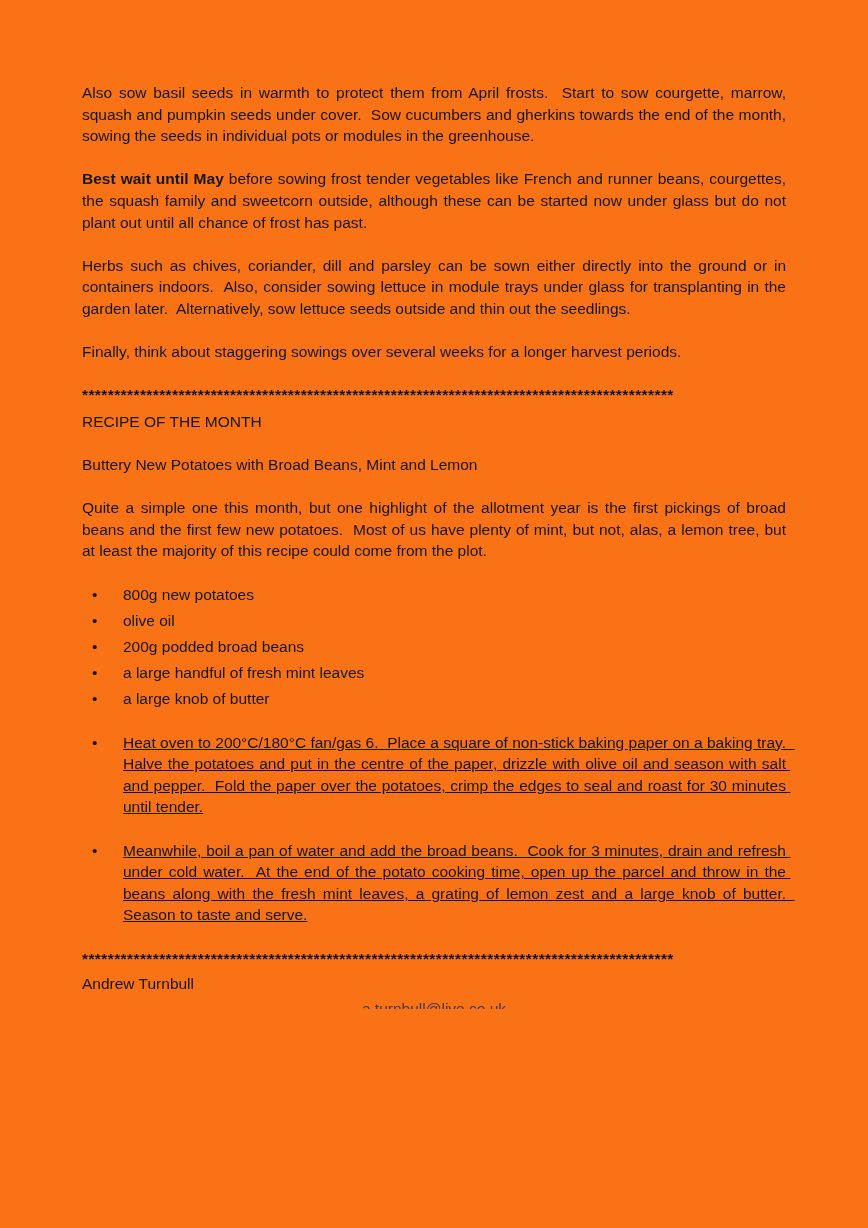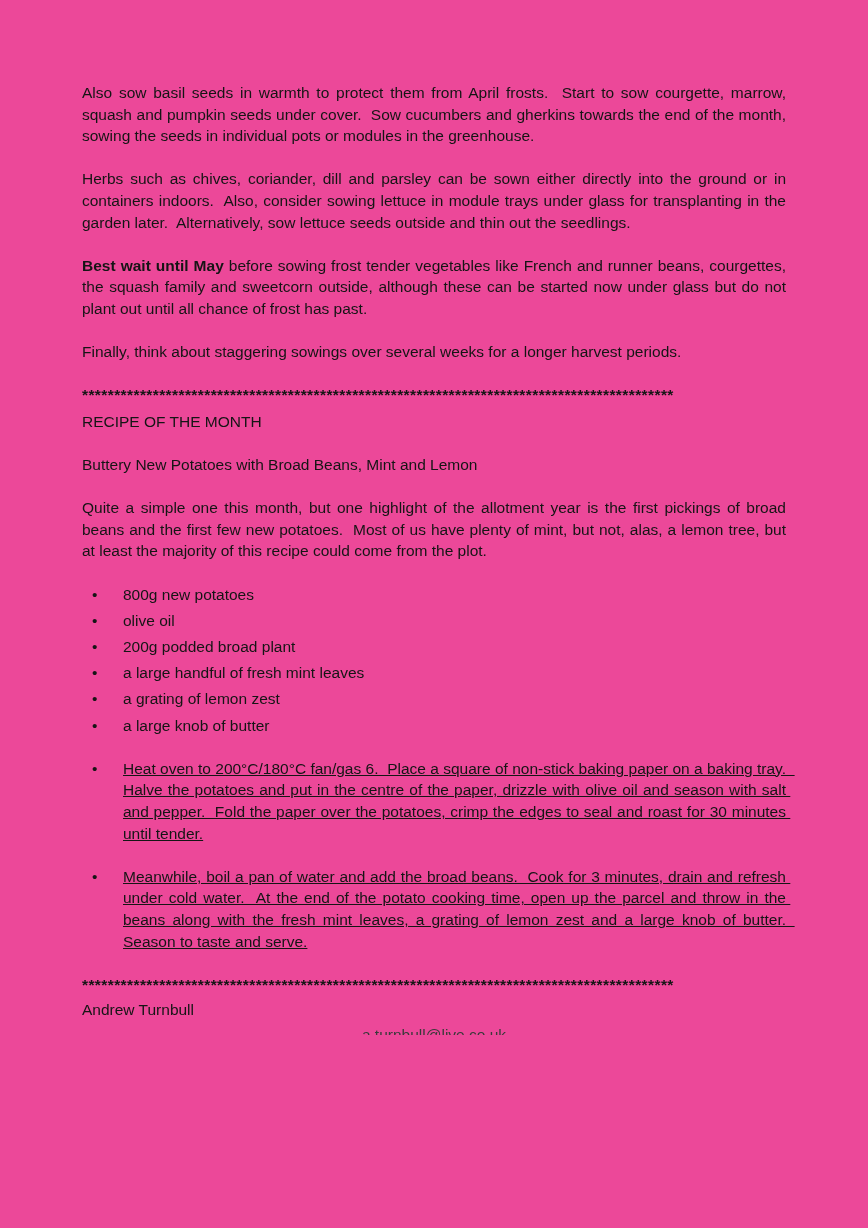--- a/index.html
+++ b/index.html
@@ -5,21 +5,21 @@
   html, body {
     margin: 0;
     padding: 0;
     background: #ffffff;
   }
   .page {
     position: relative;
     width: 868px;
     height: 1228px;
     box-sizing: border-box;
-    background: #ec4899;
+    background: #f97316;
     color: #151515;
     font-family: "Liberation Sans", "DejaVu Sans", sans-serif;
     font-size: 15.5px;
     line-height: 21.6px;
     padding: 82px 82px 0 82px;
     overflow: hidden;
   }
   .para {
     margin: 0 0 21.6px 0;
     text-align: justify;
@@ -70,41 +70,40 @@
     text-align: center;
   }
 </style>
 </head>
 <body>
 
 <div class="page">
 
   <p class="para">Also sow basil seeds in warmth to protect them from April frosts.  Start to sow courgette, marrow, squash and pumpkin seeds under cover.  Sow cucumbers and gherkins towards the end of the month, sowing the seeds in individual pots or modules in the greenhouse.</p>
 
+  <p class="para"><strong>Best wait until May</strong><span> before sowing frost tender vegetables like French and runner beans, courgettes, the squash family and sweetcorn outside, although these can be started now under glass but do not plant out until all chance of frost has past.</span></p>
+
   <p class="para">Herbs such as chives, coriander, dill and parsley can be sown either directly into the ground or in containers indoors.  Also, consider sowing lettuce in module trays under glass for transplanting in the garden later.  Alternatively, sow lettuce seeds outside and thin out the seedlings.</p>
-
-  <p class="para"><strong>Best wait until May</strong><span> before sowing frost tender vegetables like French and runner beans, courgettes, the squash family and sweetcorn outside, although these can be started now under glass but do not plant out until all chance of frost has past.</span></p>
 
   <p class="para">Finally, think about staggering sowings over several weeks for a longer harvest periods.</p>
 
   <p class="divider">********************************************************************************************</p>
 
   <p class="heading">RECIPE OF THE MONTH</p>
 
   <p class="heading">Buttery New Potatoes with Broad Beans, Mint and Lemon</p>
 
   <p class="para">Quite a simple one this month, but one highlight of the allotment year is the first pickings of broad beans and the first few new potatoes.  Most of us have plenty of mint, but not, alas, a lemon tree, but at least the majority of this recipe could come from the plot.</p>
 
 
   <ul class="doc-list">
     <li>800g new potatoes</li>
     <li>olive oil</li>
-    <li>200g podded broad plant</li>
+    <li>200g podded broad beans</li>
     <li>a large handful of fresh mint leaves</li>
-    <li>a grating of lemon zest</li>
     <li>a large knob of butter</li>
   </ul>
 
 
   <ul class="doc-list method-list">
     <li>Heat oven to 200°C/180°C fan/gas 6.  Place a square of non-stick baking paper on a baking tray.  Halve the potatoes and put in the centre of the paper, drizzle with olive oil and season with salt and pepper.  Fold the paper over the potatoes, crimp the edges to seal and roast for 30 minutes until tender.</li>
     <li>Meanwhile, boil a pan of water and add the broad beans.  Cook for 3 minutes, drain and refresh under cold water.  At the end of the potato cooking time, open up the parcel and throw in the beans along with the fresh mint leaves, a grating of lemon zest and a large knob of butter.  Season to taste and serve.</li>
   </ul>
 
   <p class="divider" style="margin-bottom:4px;">********************************************************************************************</p>

